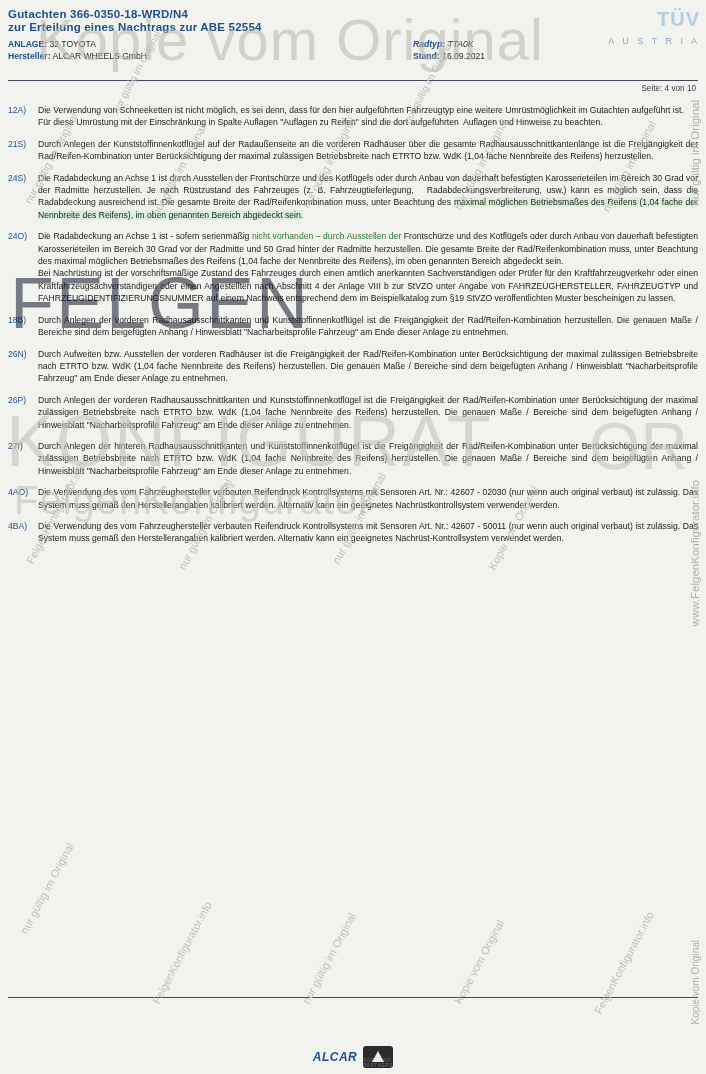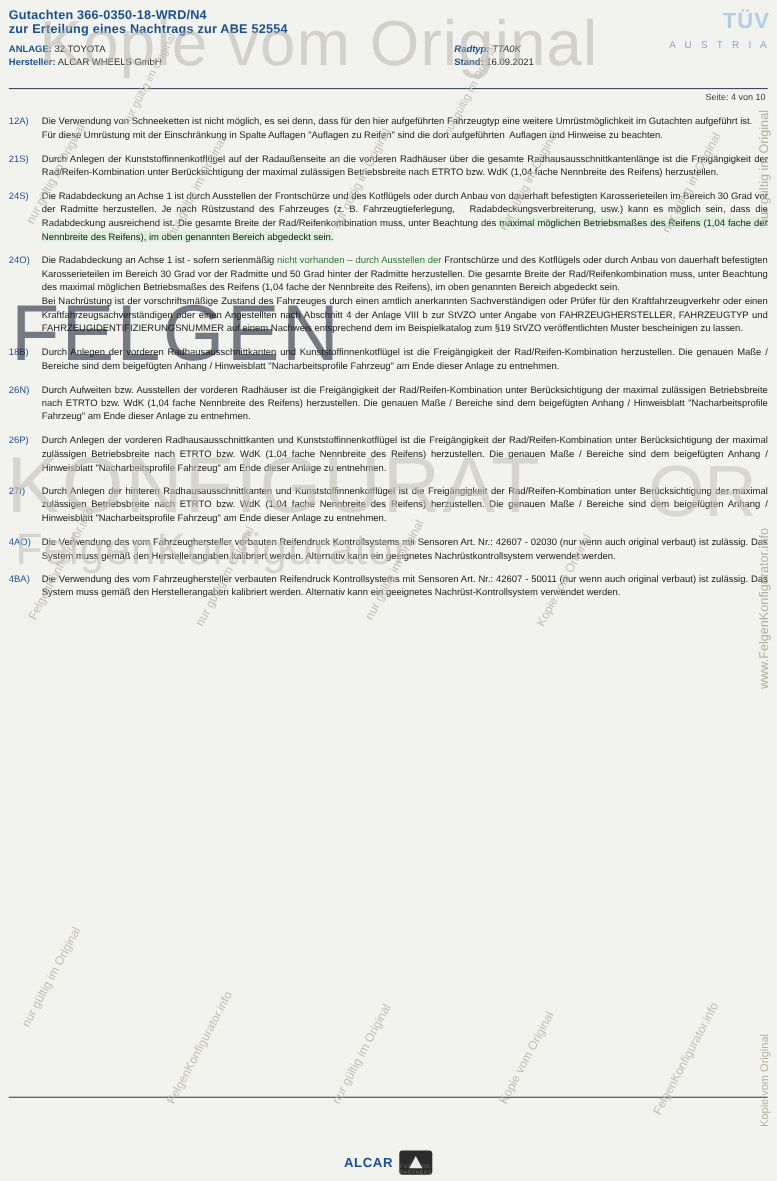--- a/index.html
+++ b/index.html
@@ -199,20 +199,21 @@
     display: flex;
     justify-content: center;
     align-items: center;
     gap: 6px;
   }
   .alcar-word {
     font-size: 12px;
     font-weight: bold;
     color: #1d4f8c;
     letter-spacing: .5px;
+    font-style: italic;
   }
   .alcar-badge {
     width: 30px; height: 22px;
     background: #2b2b2b;
     border-radius: 3px;
     position: relative;
   }
   .alcar-badge:after {
     content: "";
     position: absolute;

